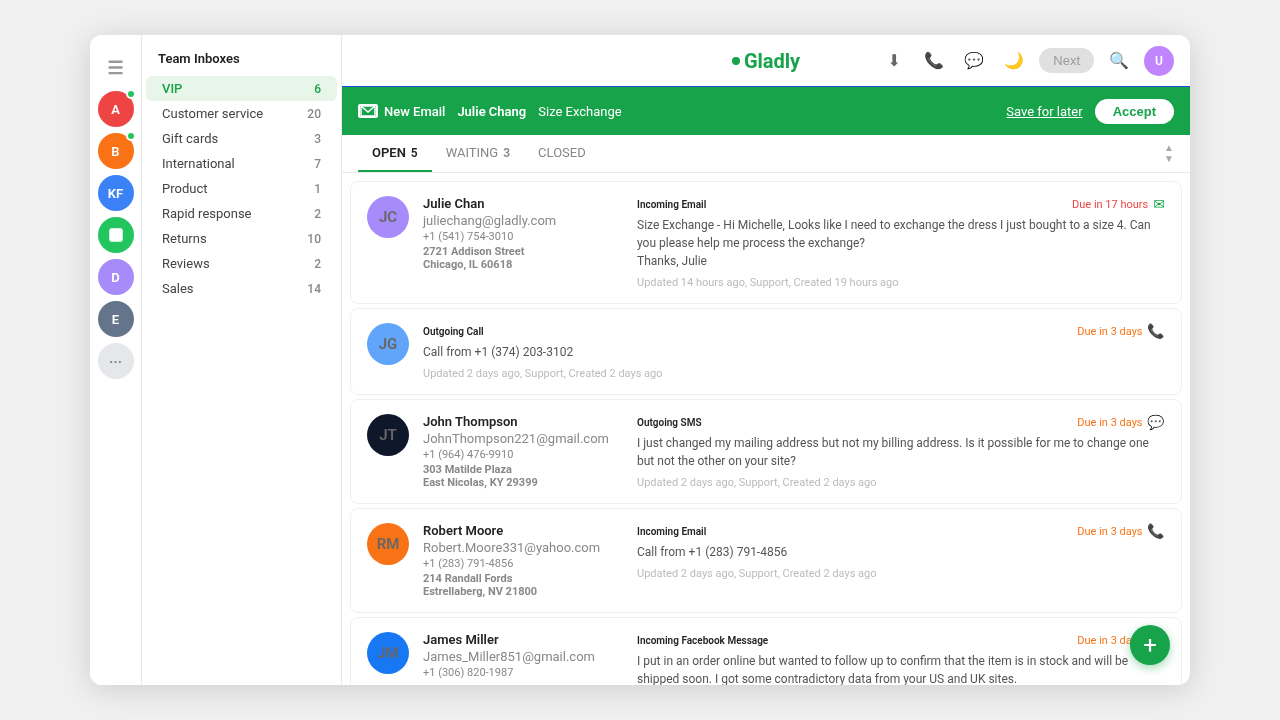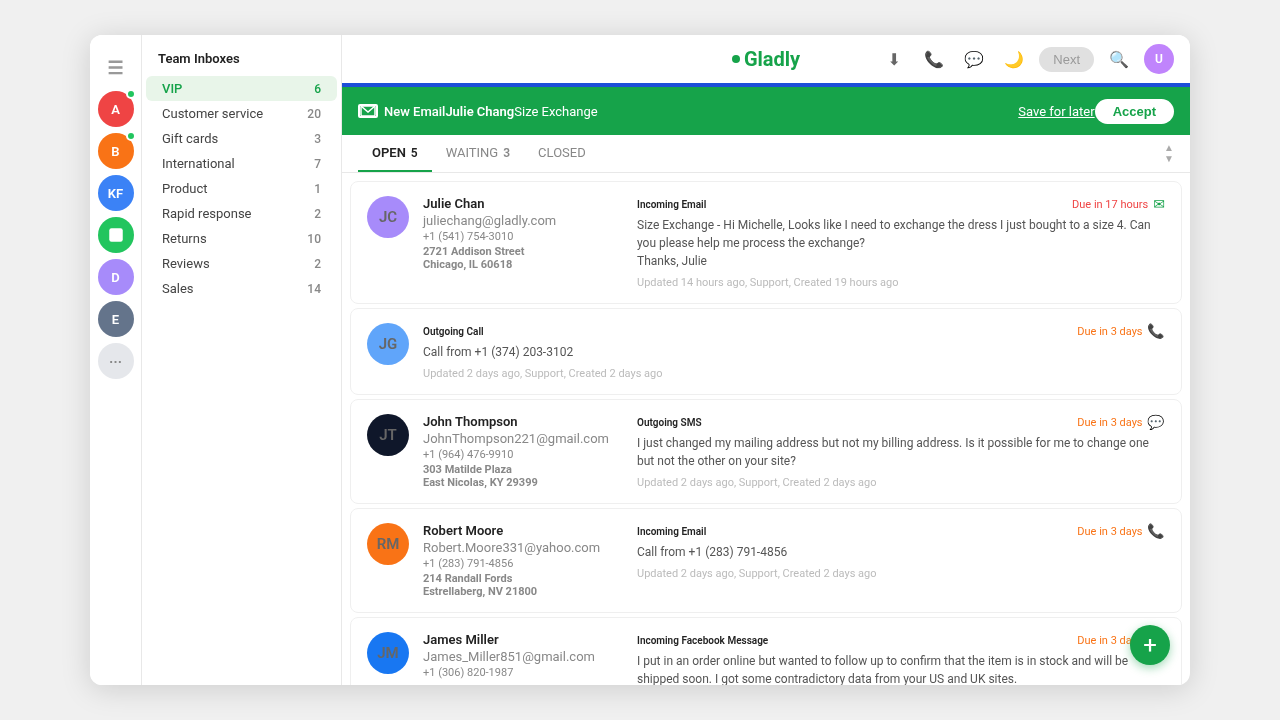--- a/index.html
+++ b/index.html
@@ -98,21 +98,21 @@
     }
     .sidebar-item.active .sidebar-badge {
       color: #16a34a;
     }
     
     .notification-bar {
       background: #16a34a;
       display: flex;
       align-items: center;
       padding: 8px 16px;
-      gap: 0;
+      gap: 12px;
       min-height: 48px;
     }
     .notif-new-email {
       display: flex;
       align-items: center;
       gap: 6px;
       color: #fff;
       font-size: 13px;
       font-weight: 500;
     }
@@ -191,21 +191,21 @@
       background: none;
       border: none;
       color: #aaa;
       cursor: pointer;
       font-size: 10px;
       line-height: 1;
     }
     
     .header {
       background: #fff;
-      border-bottom: 4px solid #1d4ed8;
+      border-bottom: 1px solid #1d4ed8;
       display: flex;
       align-items: center;
       justify-content: center;
       padding: 0 16px;
       height: 52px;
       position: relative;
     }
     .header-logo {
       font-size: 20px;
       font-weight: 700;

